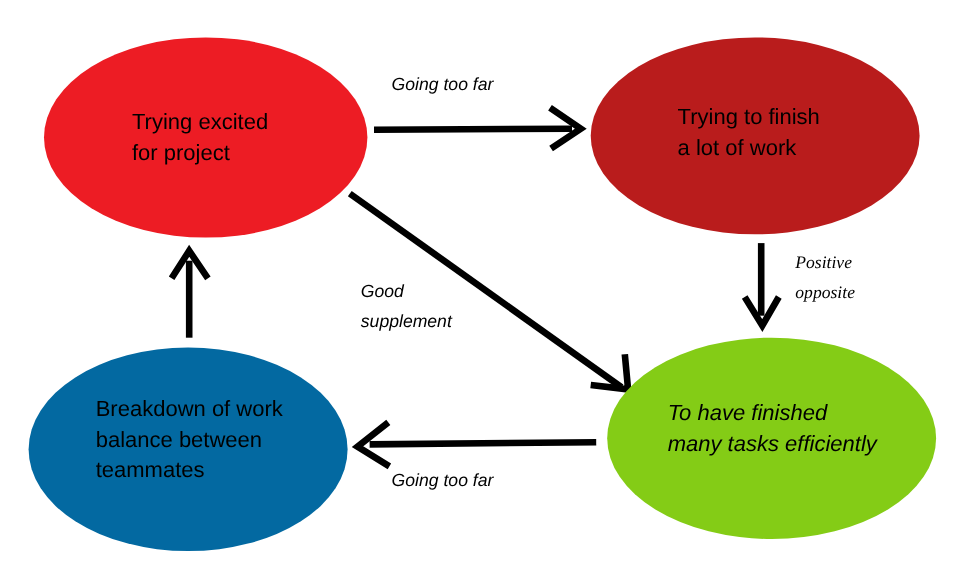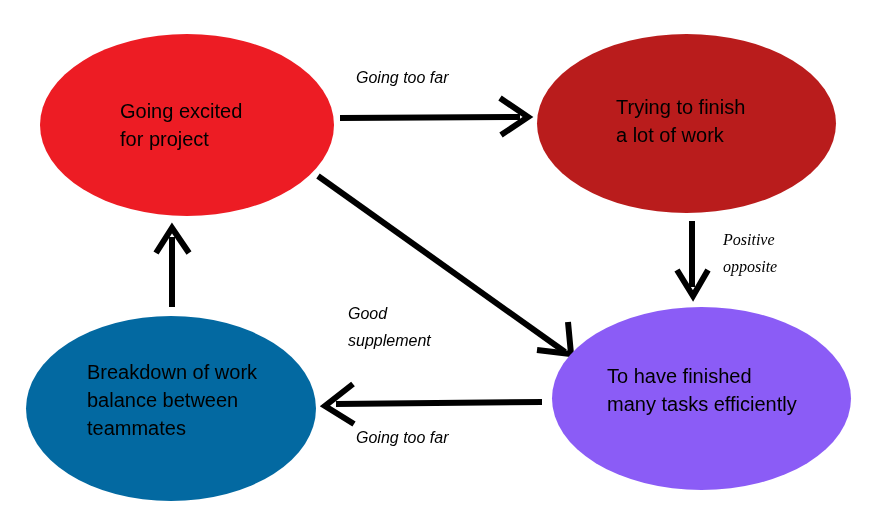--- a/index.html
+++ b/index.html
@@ -45,21 +45,21 @@
   .n-excited   .node-text { left: 80px; top: 63px; }
   .n-trying    { left: 537px; top: 34px;  width: 299px; height: 179px; }
   .n-trying    .node-text { left: 79px; top: 59px; }
   .n-finished  { left: 552px; top: 307px; width: 299px; height: 183px; }
   .n-finished  .node-text { left: 55px; top: 55px; }
   .n-breakdown { left: 26px;  top: 316px; width: 290px; height: 185px; }
   .n-breakdown .node-text { left: 61px; top: 42px; }
   
   .el-top    { left: 356px; top: 64px;  }
   .el-right  { left: 723px; top: 226px; font-family: Liberation Serif, serif; }
-  .el-mid    { left: 348px; top: 252px; margin-top: 48px; }
+  .el-mid    { left: 328px; top: 252px; }
   .el-bottom { left: 356px; top: 424px; }
   .el-left   { left: 43px;  top: 246px; }
 </style>
 </head>
 <body>
 
 <div class="canvas">
 
   <svg class="arrows" viewBox="0 0 870 525">
     <g style="stroke: rgb(0, 0, 0);">
@@ -78,30 +78,30 @@
       <line x1="542" y1="402" x2="336" y2="404"></line>
       <polyline points="353,384 325,406 354,424"></polyline>
     </g>
     <g style="stroke: rgb(0, 0, 0);">
       <line x1="172" y1="307" x2="172" y2="237"></line>
       <polyline points="156,253 172,228 189,253"></polyline>
     </g>
   </svg>
 
   <div class="node n-excited" style="background-color: rgb(237, 28, 36);">
-    <div class="node-text">Going excited
+    <div class="node-text">Trying excited
 for project</div>
   </div>
 
   <div class="node n-trying" style="background-color: #b91c1c;">
     <div class="node-text">Trying to finish
 a lot of work</div>
   </div>
 
-  <div class="node n-finished" style="background-color: #8b5cf6;">
+  <div class="node n-finished" style="background-color: #84cc16; font-style: italic;">
     <div class="node-text">To have finished
 many tasks efficiently</div>
   </div>
 
   <div class="node n-breakdown" style="background-color: #0369a1;">
     <div class="node-text">Breakdown of work
 balance between
 teammates</div>
   </div>
 

